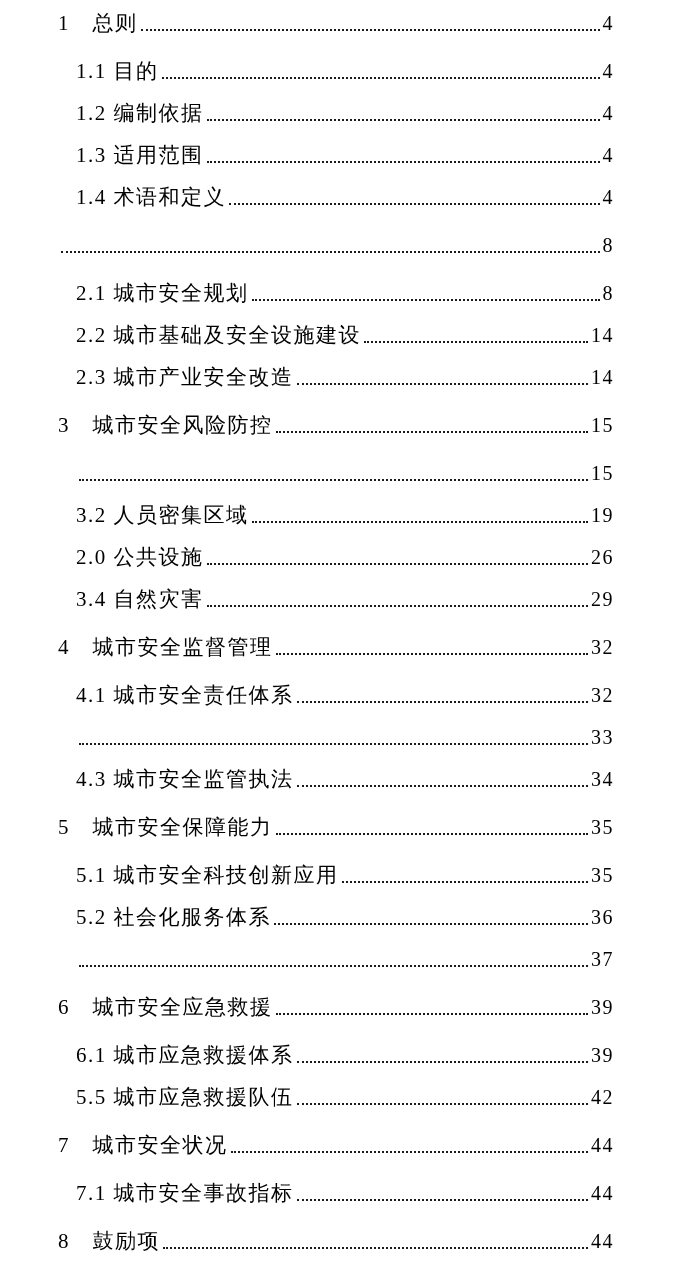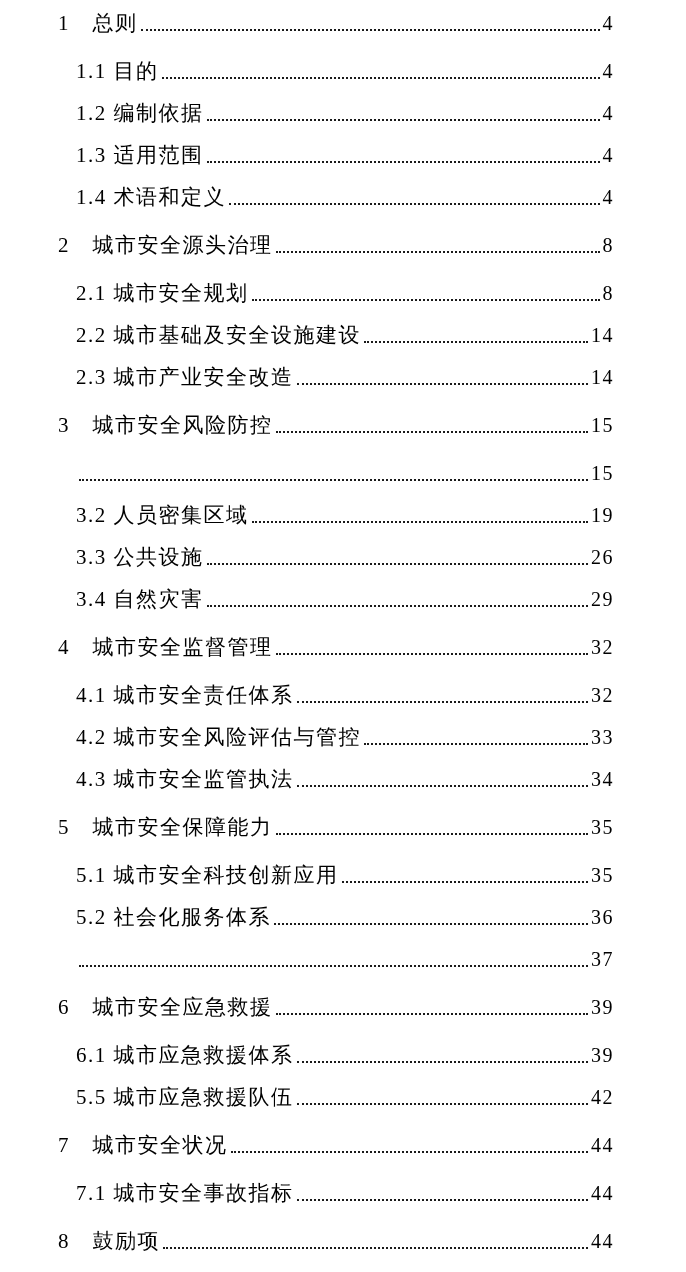--- a/index.html
+++ b/index.html
@@ -75,21 +75,20 @@
     <span class="toc-label">1.3 适用范围</span>
     <span class="toc-leader"></span>
     <span class="toc-page">4</span>
   </div>
     <div class="toc-row l2">
     <span class="toc-label">1.4 术语和定义</span>
     <span class="toc-leader"></span>
     <span class="toc-page">4</span>
   </div>
     <div class="toc-row l1">
-    <span class="toc-label">2　城市安全源头治理</span>
     <span class="toc-leader"></span>
     <span class="toc-page">8</span>
   </div>
     <div class="toc-row l2">
     <span class="toc-label">2.1 城市安全规划</span>
     <span class="toc-leader"></span>
     <span class="toc-page">8</span>
   </div>
     <div class="toc-row l2">
     <span class="toc-label">2.2 城市基础及安全设施建设</span>
@@ -109,41 +108,40 @@
     <div class="toc-row l2">
     <span class="toc-leader"></span>
     <span class="toc-page">15</span>
   </div>
     <div class="toc-row l2">
     <span class="toc-label">3.2 人员密集区域</span>
     <span class="toc-leader"></span>
     <span class="toc-page">19</span>
   </div>
     <div class="toc-row l2">
-    <span class="toc-label">3.3 公共设施</span>
+    <span class="toc-label">2.0 公共设施</span>
     <span class="toc-leader"></span>
     <span class="toc-page">26</span>
   </div>
     <div class="toc-row l2">
     <span class="toc-label">3.4 自然灾害</span>
     <span class="toc-leader"></span>
     <span class="toc-page">29</span>
   </div>
     <div class="toc-row l1">
     <span class="toc-label">4　城市安全监督管理</span>
     <span class="toc-leader"></span>
     <span class="toc-page">32</span>
   </div>
     <div class="toc-row l2">
     <span class="toc-label">4.1 城市安全责任体系</span>
     <span class="toc-leader"></span>
     <span class="toc-page">32</span>
   </div>
     <div class="toc-row l2">
-    <span class="toc-label">4.2 城市安全风险评估与管控</span>
     <span class="toc-leader"></span>
     <span class="toc-page">33</span>
   </div>
     <div class="toc-row l2">
     <span class="toc-label">4.3 城市安全监管执法</span>
     <span class="toc-leader"></span>
     <span class="toc-page">34</span>
   </div>
     <div class="toc-row l1">
     <span class="toc-label">5　城市安全保障能力</span>

